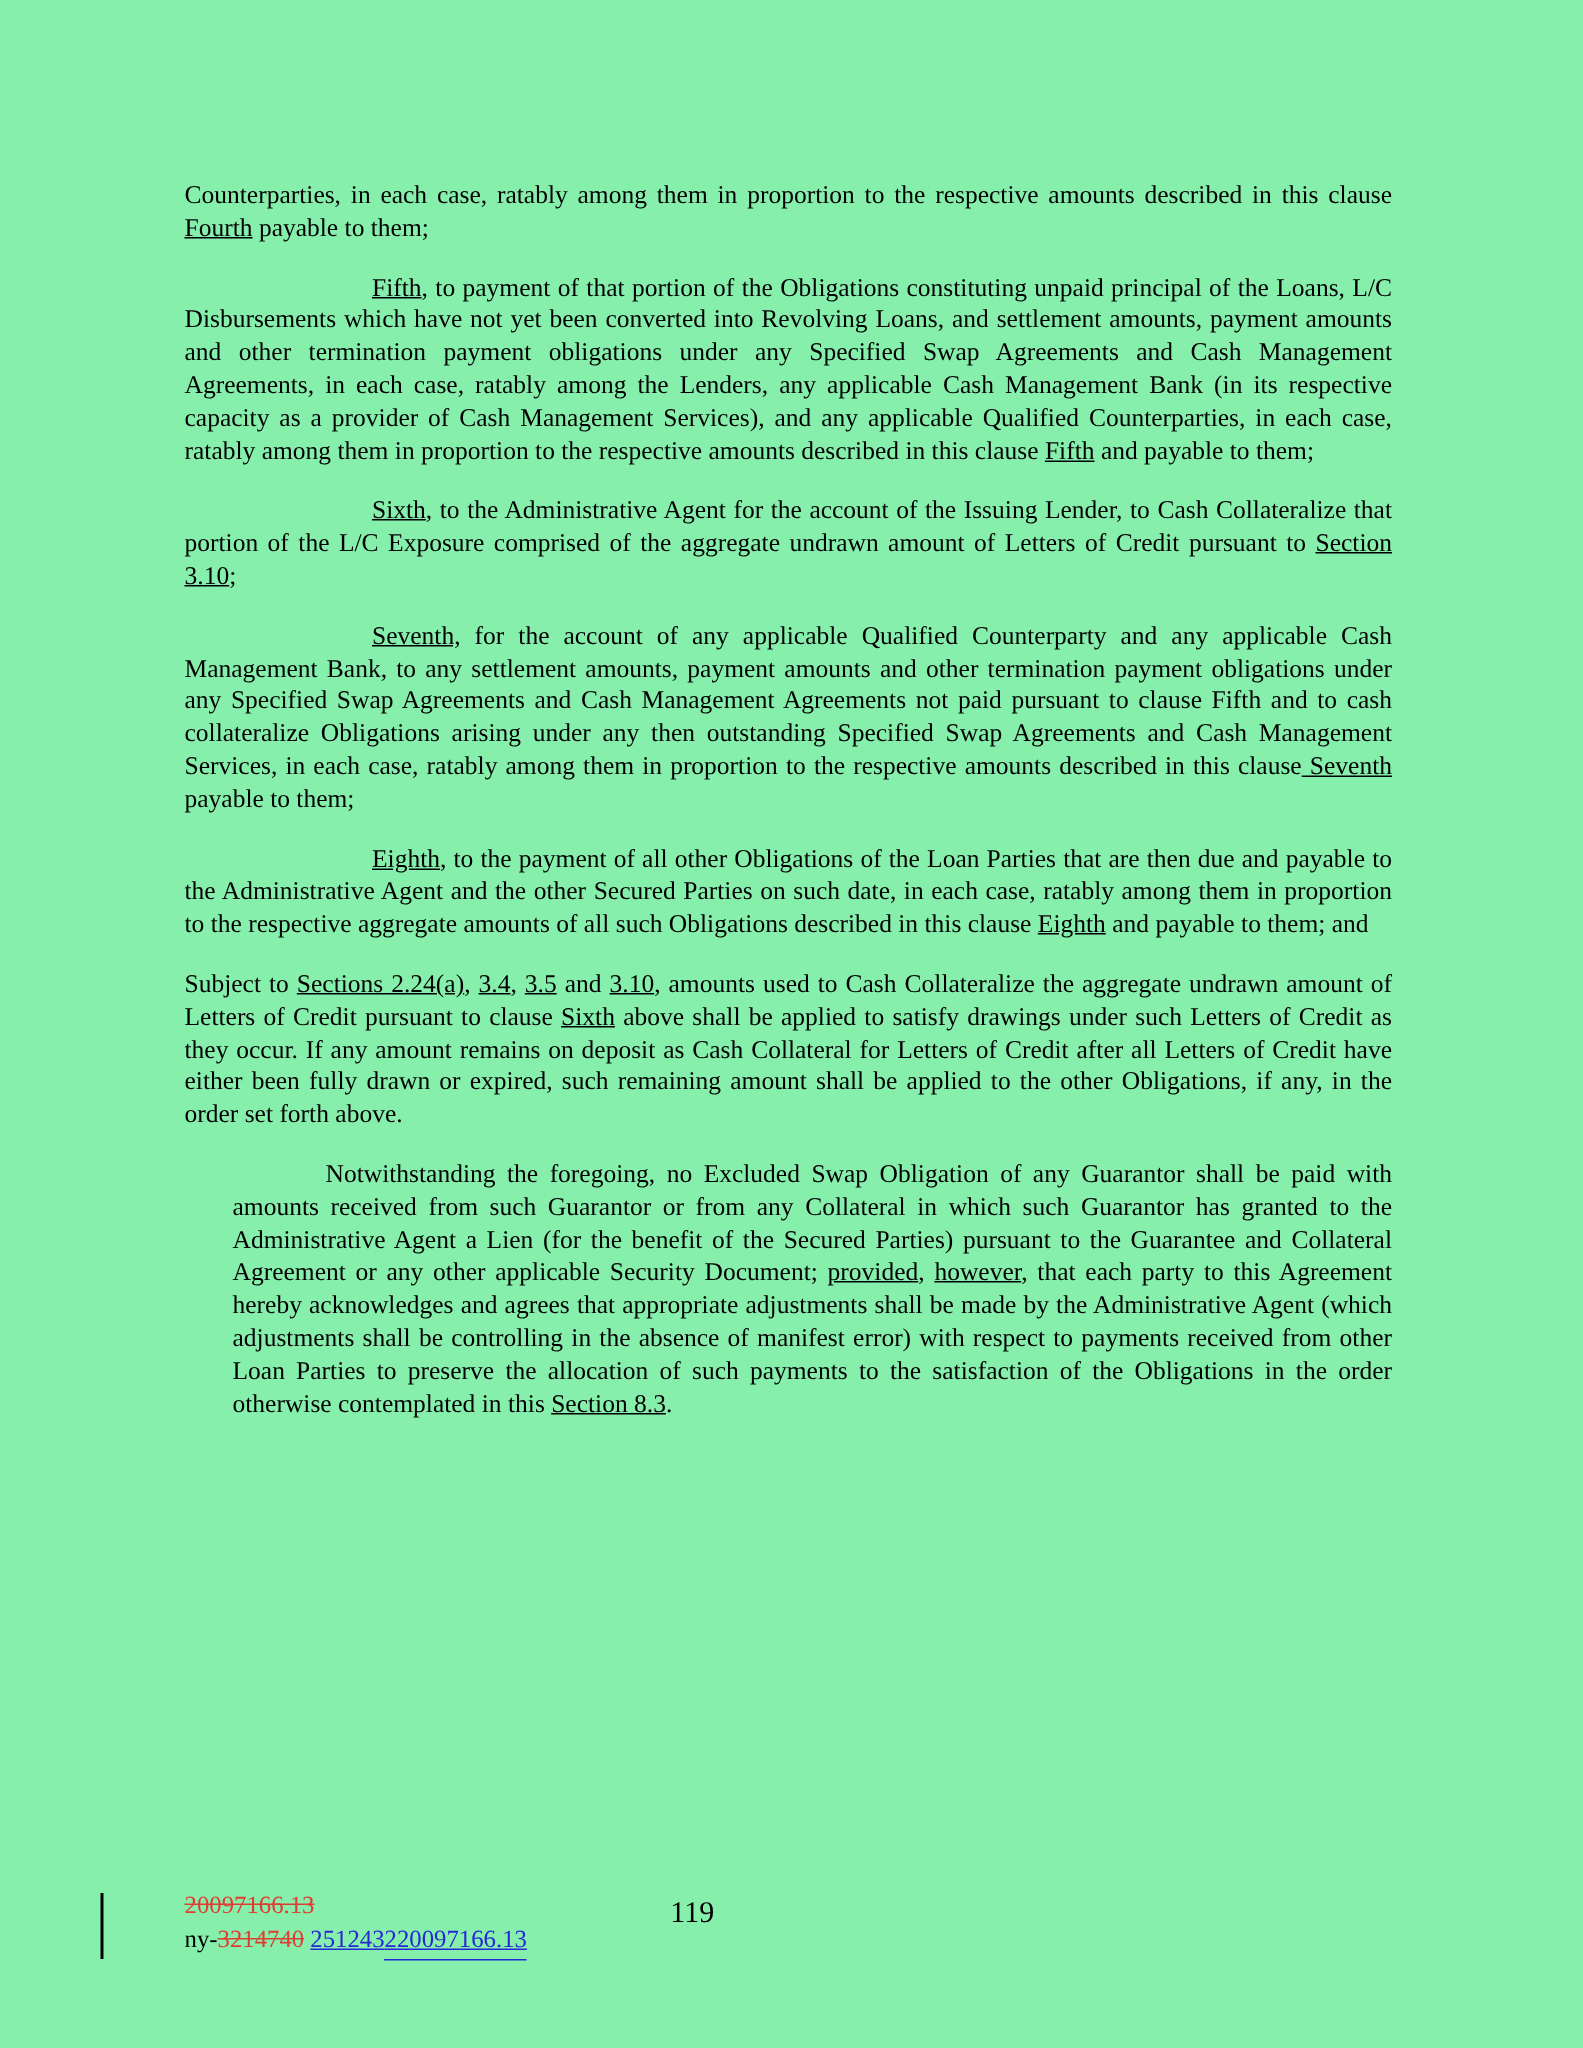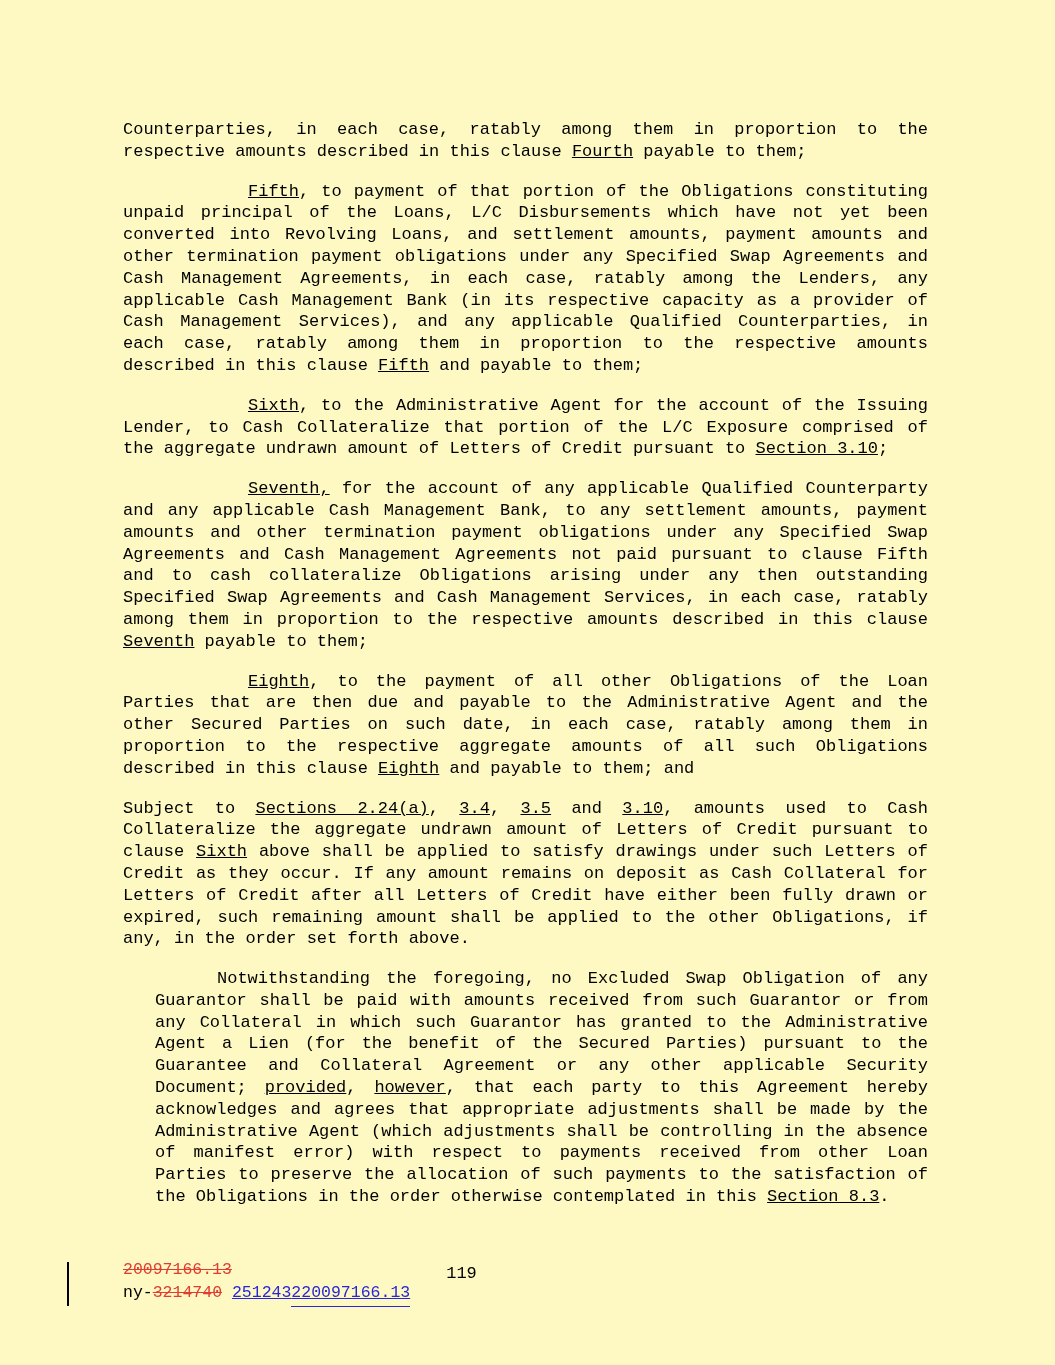--- a/index.html
+++ b/index.html
@@ -1,21 +1,21 @@
 <!DOCTYPE html>
 <html style="--red: #e03c32; --blue: #2727d8;"><head>
 <meta charset="utf-8">
 <style>
   html, body { margin: 0; padding: 0; background: #ffffff; }
   .page {
     position: relative;
     width: 1055px;
     height: 1365px;
-    background: #fef9c3;
-    font-family: Liberation Mono, monospace;
+    background: #86efac;
+    font-family: Liberation Serif, serif;
     color: #000000;
     overflow: hidden;
   }
   .content {
     position: absolute;
     left: 123px;
     top: 119px;
     width: 805px;
   }
   .para {
@@ -52,21 +52,21 @@
     text-decoration: underline;
     border-bottom: 1.5px solid var(--blue, #2727d8);
     padding-bottom: 4px;
   }
   .page-number {
     position: absolute;
     left: 0;
     top: 1264px;
     width: 923px;
     text-align: center;
-    font-size: 17px;
+    font-size: 20px;
   }
 </style>
 </head>
 <body>
 
 <div class="page">
   <div class="content">
       <p class="para indent-none"><span>Counterparties, in each case, ratably among them in proportion to the respective amounts described in this clause </span><span class="u">Fourth</span><span> payable to them;</span></p>
       <p class="para indent-clause"><span class="u">Fifth</span><span>, to payment of that portion of the Obligations constituting unpaid principal of the Loans, L/C Disbursements which have not yet been converted into Revolving Loans, and settlement amounts, payment amounts and other termination payment obligations under any Specified Swap Agreements and Cash Management Agreements, in each case, ratably among the Lenders, any applicable Cash Management Bank (in its respective capacity as a provider of Cash Management Services), and any applicable Qualified Counterparties, in each case, ratably among them in proportion to the respective amounts described in this clause </span><span class="u">Fifth</span><span> and payable to them;</span></p>
       <p class="para indent-clause"><span class="u">Sixth</span><span>, to the Administrative Agent for the account of the Issuing Lender, to Cash Collateralize that portion of the L/C Exposure comprised of the aggregate undrawn amount of Letters of Credit pursuant to </span><span class="u">Section 3.10</span><span>;</span></p>

